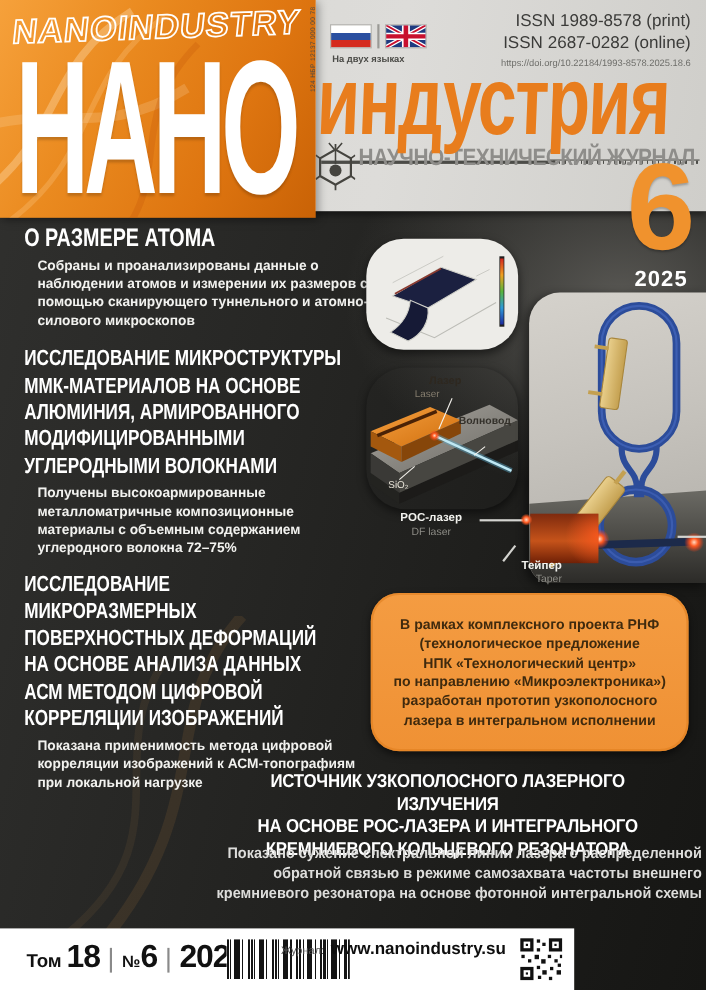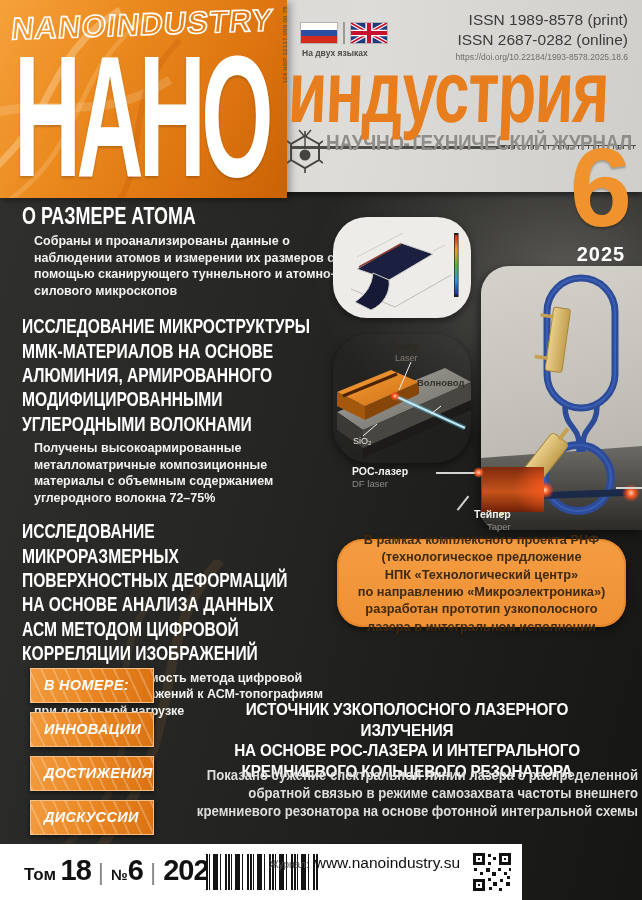--- a/index.html
+++ b/index.html
@@ -103,21 +103,21 @@
     z-index:4; }
   .glow { border-radius:50%; z-index:5;
     background:radial-gradient(circle,#ffd9c0 0%, #ff5a22 35%, rgba(255,60,20,0) 70%); }
   .pointer-line { background:#d4d4d0; z-index:5; }
 
   .fig-cap { z-index:6; line-height:1.2; white-space:nowrap;text-align:right; }
   .fig-cap .ru { font-size:10.5px; font-weight:bold; color:#f2f2ee; }
   .fig-cap .en { font-size:9.5px; color:#8d8c86; }
 
   
-  .hl-box { top:539px; left:337px; width:289px; height:88px; border-radius:26px;
+  .hl-box { top:539px; left:337px; width:289px; height:144px; border-radius:26px;
     background:linear-gradient(180deg,#f49c42 0%, #ef9134 100%);
     box-shadow:0 3px 7px rgba(0,0,0,.5), inset 0 0 0 2px rgba(224,127,31,.6);
     display:flex; align-items:center; justify-content:center; }
   .hl-text { font-size:12.8px; line-height:1.36; font-weight:bold; color:#3f2a0e;
     text-align:center; white-space:pre-line; }
 
   
   .feat-title { top:700px; left:178px; width:458px; text-align:center; color:#fff;
     font-size:17px; font-weight:bold; line-height:1.22; white-space:pre-line;
     transform:scaleX(.9); transform-origin:50% 0; letter-spacing:-.2px; }
@@ -134,21 +134,21 @@
   .vol .no { font-size:15px; font-weight:bold; }
   .vol .sep { font-size:24px; color:#8a8a8a; margin:0 7px; font-weight:normal; }
   .barcode { position:absolute; left:206px; top:10px; width:112px; height:36px;
     background:repeating-linear-gradient(90deg,
       #141414 0 2px, #fff 2px 3px, #141414 3px 4px, #fff 4px 7px,
       #141414 7px 12px, #fff 12px 14px, #141414 14px 15px, #fff 15px 19px,
       #141414 19px 21px, #fff 21px 22px); }
   .urls { position:absolute; right:62px; top:8px; }
   .url-row { display:flex; justify-content:flex-end; align-items:baseline; line-height:1.4; }
   .url-label { font-size:10px; color:#555; margin-right:6px; }
-  .url-link { font-size:15.5px; font-weight:normal; color:#0e0e0e; text-decoration:none; }
+  .url-link { font-size:15.5px; font-weight:bold; color:#0e0e0e; text-decoration:none; }
   .qr { position:absolute; right:9px; top:7px; }
 </style>
 </head>
 <body>
 
 <div class="cover">
 
   <div class="abs header-gray"></div>
   <div class="abs header-orange">
     <svg class="dna-deco" width="287" height="198" viewBox="0 0 287 198">
@@ -215,26 +215,20 @@
     <div class="art-sum">Получены высокоармированные металломатричные композиционные материалы с объемным содержанием углеродного волокна 72–75%</div>
     <div class="art-title t2" style="margin-top:13px;">ИССЛЕДОВАНИЕ
 МИКРОРАЗМЕРНЫХ
 ПОВЕРХНОСТНЫХ ДЕФОРМАЦИЙ
 НА ОСНОВЕ АНАЛИЗА ДАННЫХ
 АСМ МЕТОДОМ ЦИФРОВОЙ
 КОРРЕЛЯЦИИ ИЗОБРАЖЕНИЙ</div>
     <div class="art-sum">Показана применимость метода цифровой корреляции изображений к АСМ-топографиям при локальной нагрузке</div>
   </div>
 
-  <div class="abs rubrics">
-    <div class="rub-btn">В НОМЕРЕ:</div>
-    <div class="rub-btn">ИННОВАЦИИ</div>
-    <div class="rub-btn">ДОСТИЖЕНИЯ</div>
-    <div class="rub-btn">ДИСКУССИИ</div>
-  </div>
 
   <div class="abs panel-sim">
     <svg width="138" height="101" viewBox="0 0 138 101">
       <path d="M18,72 L62,90 L118,58" stroke="#bcbcb6" stroke-width="1" fill="none"></path>
       <path d="M24,40 L70,16 M100,34 L112,28" stroke="#c6c6c0" stroke-width=".8" fill="none"></path>
       <polygon points="24,52 68,26 100,37 56,63" fill="#1b2040" stroke="#cfcfc8" stroke-width="1"></polygon>
       <path d="M26,50 L68,27" stroke="#8a3a30" stroke-width="1.6" fill="none"></path>
       <path d="M56,63 A34,30 0 0 1 38,93 L22,85 A46,40 0 0 0 40,56 Z" fill="#161a36" stroke="#cfcfc8" stroke-width="1"></path>
       <rect x="121" y="16" width="4.5" height="64" fill="#202020"></rect>
       <rect x="121.7" y="18" width="3.1" height="60" fill="url(#cb)"></rect>
@@ -279,21 +273,21 @@
       <polygon points="32,72 86,48 86,60 32,86" fill="#86460a"></polygon>
       <path d="M10,62 L64,40" stroke="#4a2206" stroke-width="3"></path>
       <path d="M62,62 L132,94" stroke="#57a6c6" stroke-width="5" opacity=".45"></path>
       <path d="M62,62 L132,94" stroke="#bfe8f4" stroke-width="2.2"></path>
       <circle cx="62" cy="62" r="5" fill="url(#gred)"></circle>
       <path d="M78,28 L66,56" stroke="#f4f2ec" stroke-width="1"></path>
       <path d="M108,72 L98,80" stroke="#f4f2ec" stroke-width="1"></path>
       <path d="M30,102 L44,90" stroke="#f4f2ec" stroke-width="1"></path>
     </svg>
     <div class="chip-label lbl-dark" style="left:57px; top:7px;">Лазер</div>
-    <div class="chip-label lbl-sub" style="left:62px; top:19px;">Laser</div>
+    <div class="chip-label lbl-sub" style="left:44px; top:19px;">Laser</div>
     <div class="chip-label lbl-wg" style="left:84px; top:44px;">Волновод</div>
     <div class="chip-label lbl-sio2" style="left:20px; top:102px;">SiO₂</div>
   </div>
 
   <div class="abs panel-ring">
     <svg width="161" height="264" viewBox="0 0 161 264">
       <defs>
         <linearGradient id="gdark" x1="0" y1="0" x2="0" y2="1">
           <stop offset="0" stop-color="#6b6a64"></stop>
             <stop offset="1" stop-color="#2c2b28"></stop>
@@ -315,21 +309,21 @@
         <rect x="50" y="156" width="4" height="14" fill="#c4a050"></rect>
         <rect x="50" y="254" width="4" height="12" fill="#c4a050"></rect>
       </g>
       <rect x="60" y="226" width="94" height="7" rx="3" fill="#1c2a4a" transform="rotate(-2 60 226)"></rect>
       <circle cx="64" cy="224" r="9" fill="url(#gred)"></circle>
       <circle cx="150" cy="227" r="9" fill="url(#gred)"></circle>
     </svg>
   </div>
 
   <div class="abs dfb-chip"></div>
-  <div class="abs fig-cap" style="left:352px; top:465px; width:80px; text-align:left;">
+  <div class="abs fig-cap" style="left:352px; top:465px; width:80px; text-align:center;">
     <div class="ru">РОС-лазер</div>
     <div class="en">DF laser</div>
   </div>
   <div class="abs pointer-line" style="left:436px; top:472px; width:42px; height:1.5px;"></div>
   <div class="abs glow" style="left:473px; top:467px; width:11px; height:11px;"></div>
   <div class="abs pointer-line" style="left:462px; top:494px; width:1.5px; height:18px; transform:rotate(38deg);"></div>
   <div class="abs fig-cap" style="left:474px; top:508px;">
     <div class="ru">Тейпер</div>
     <div class="en">Taper</div>
   </div>

